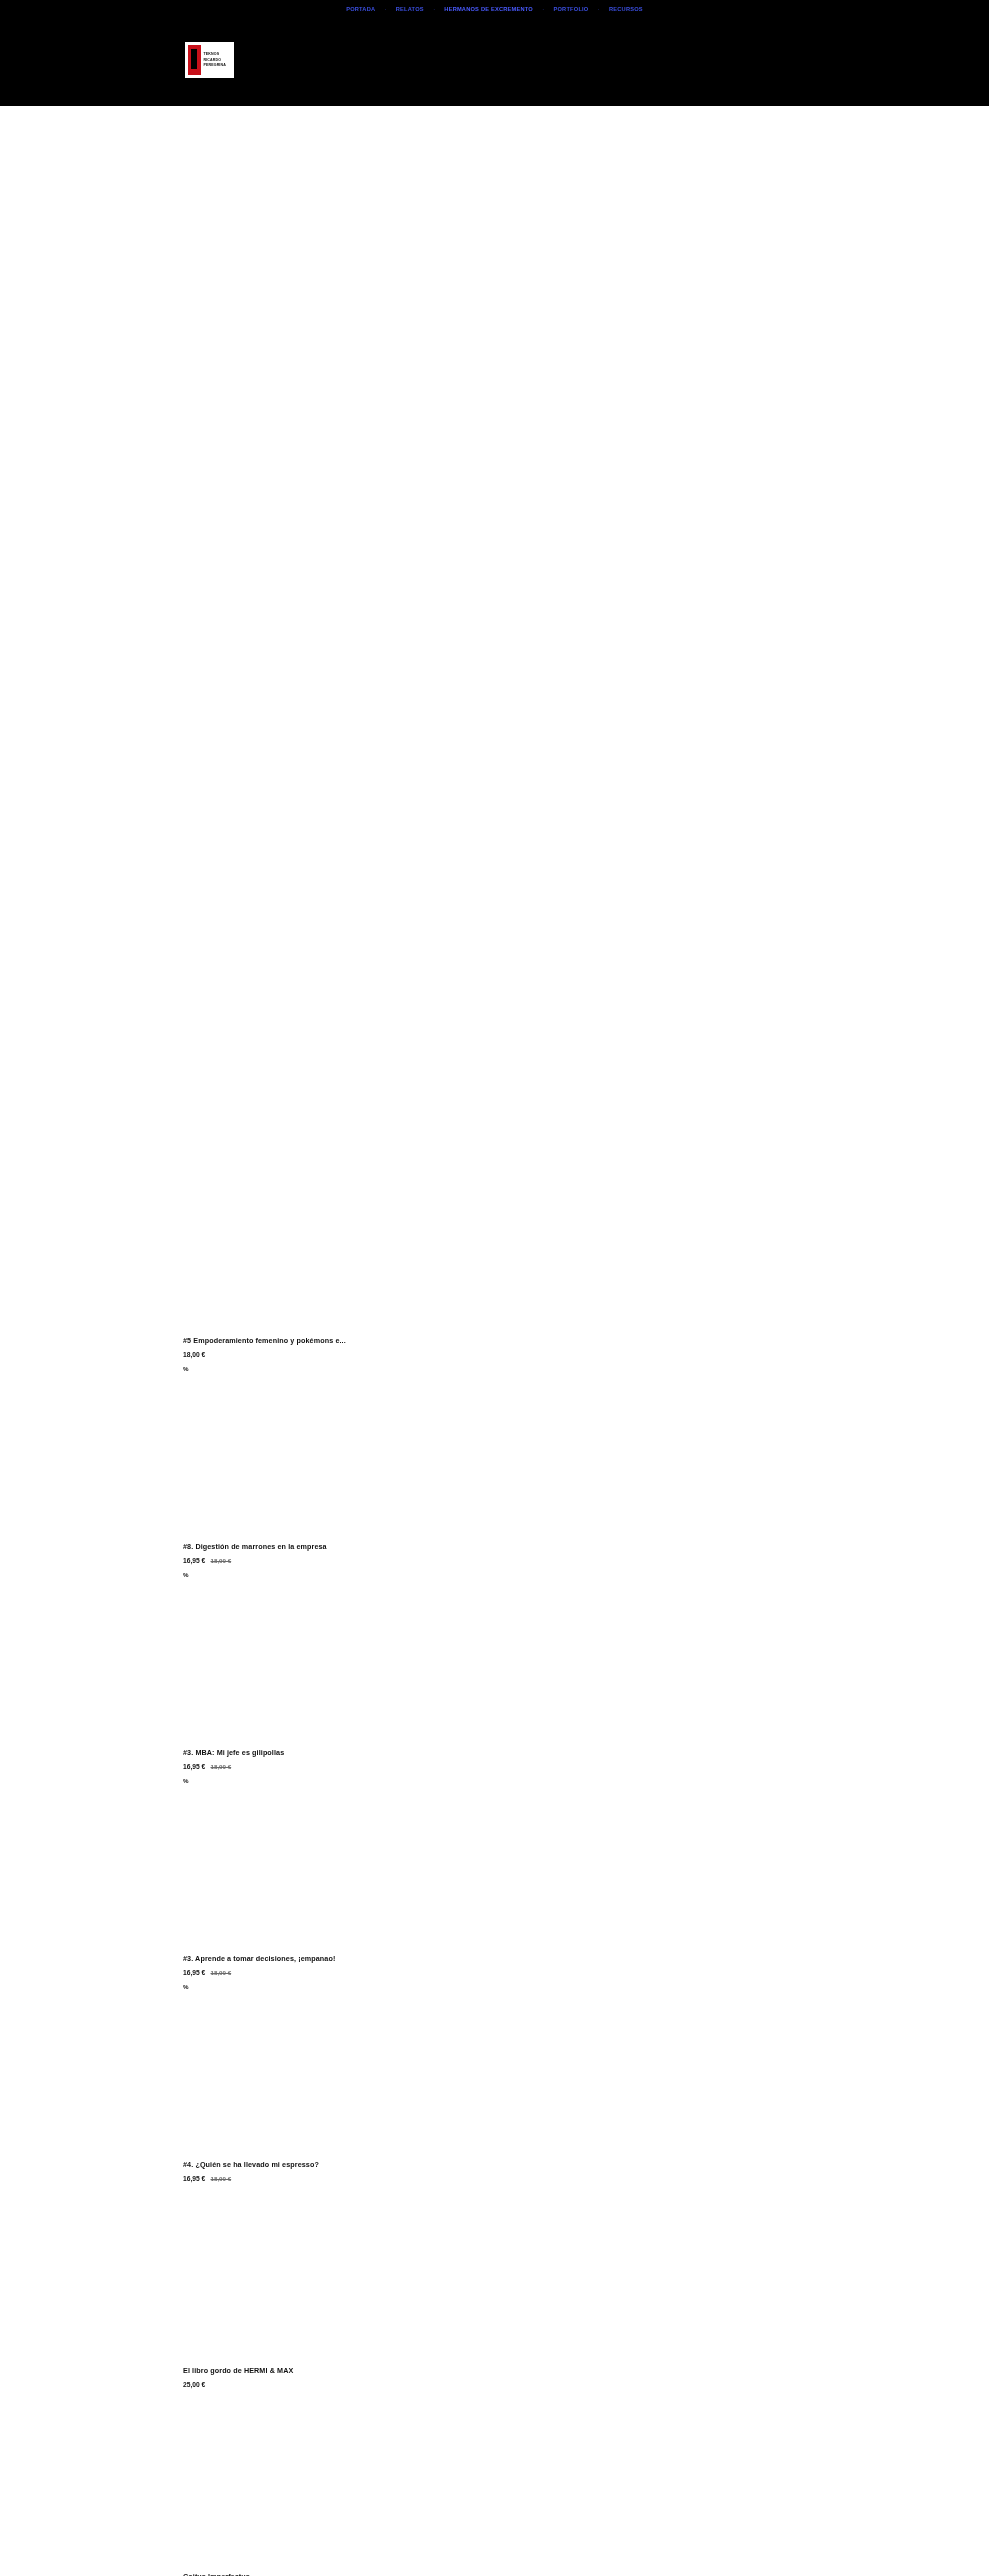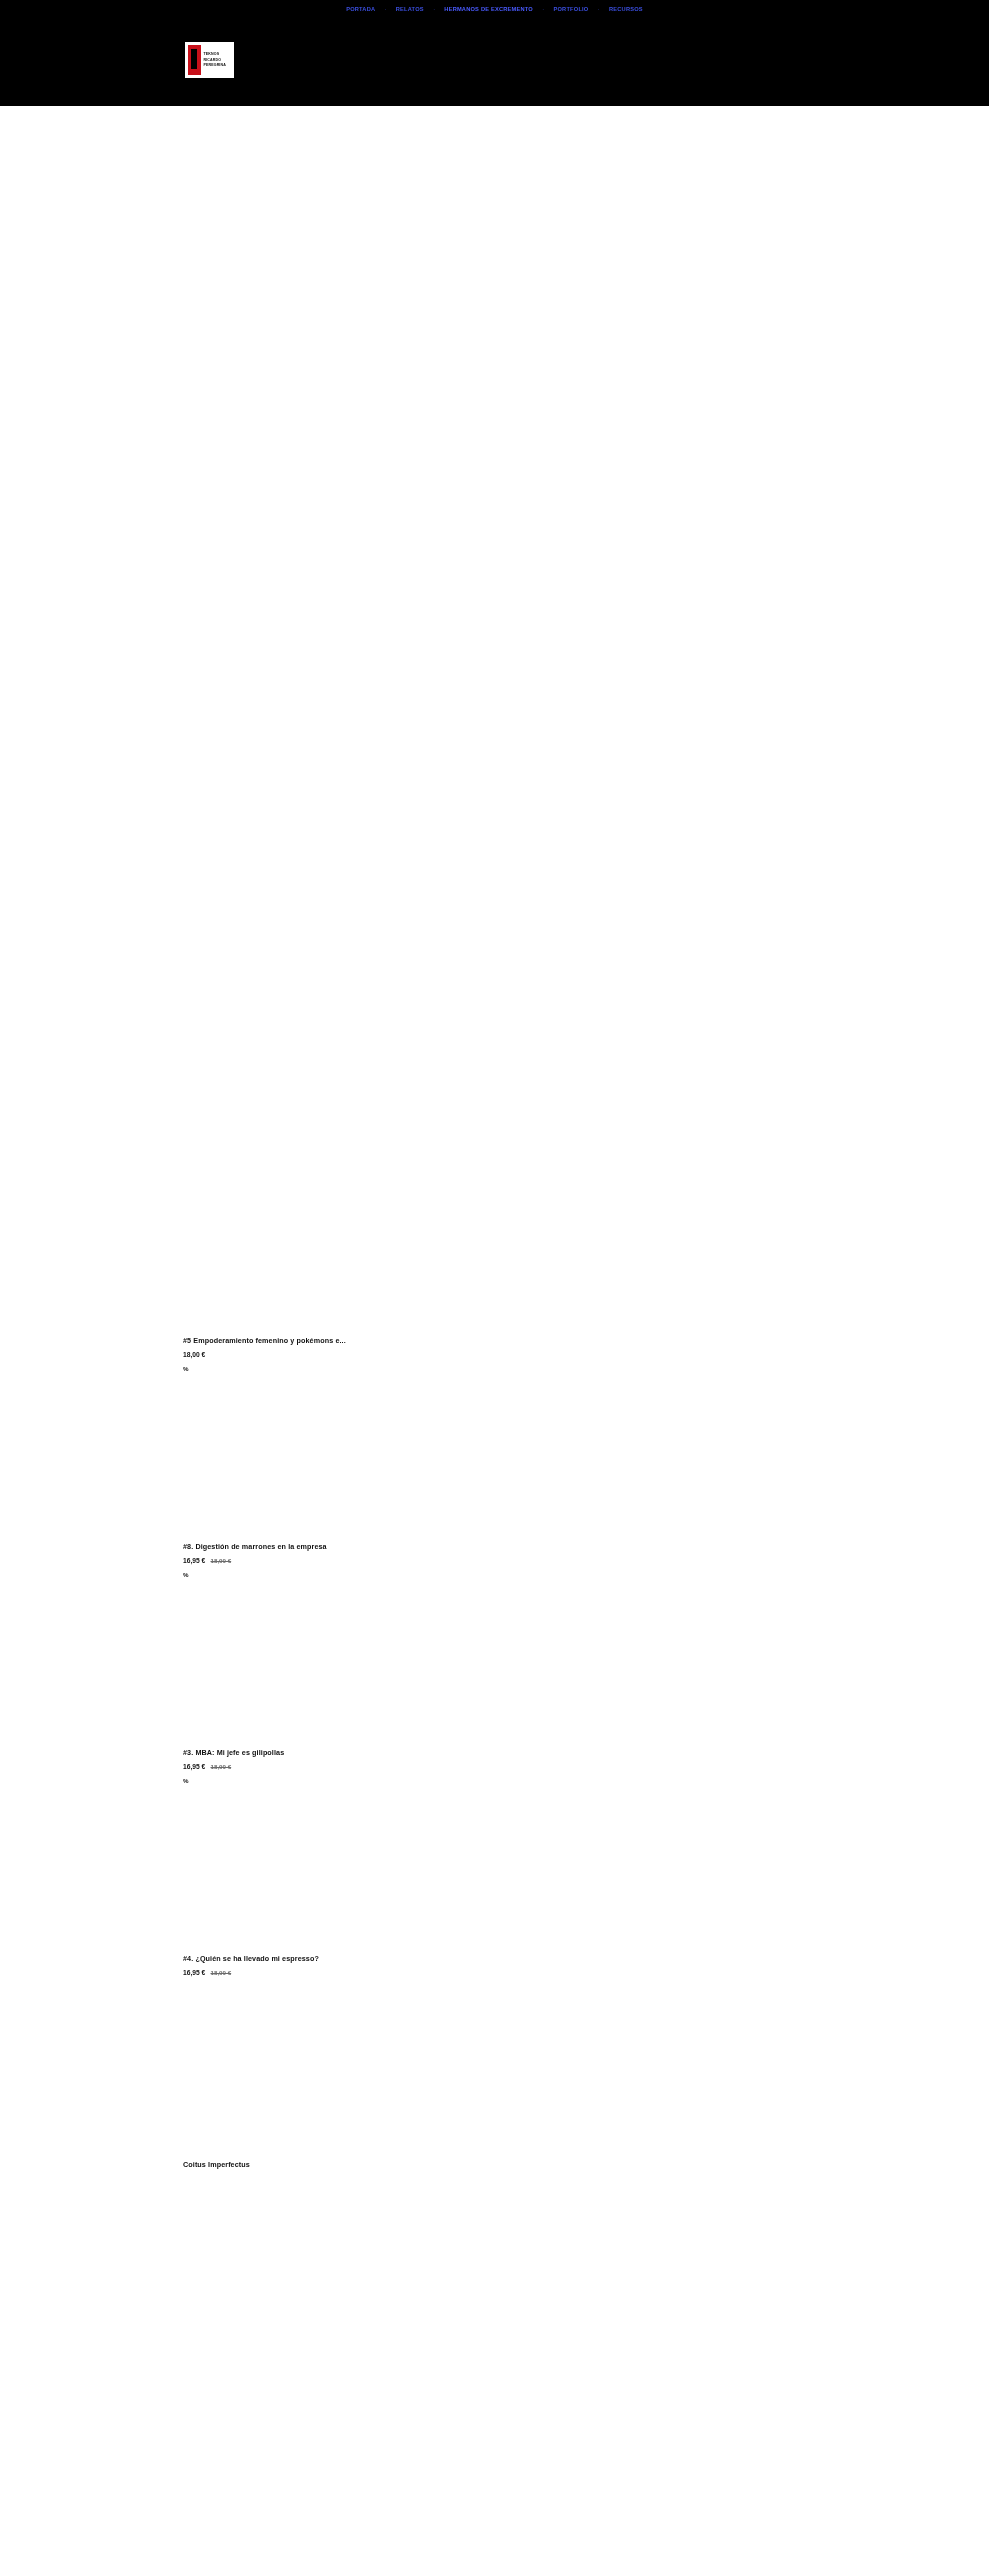--- a/index.html
+++ b/index.html
@@ -209,32 +209,52 @@
     <div class="product-info">
       <div class="product-title">#3. MBA: Mi jefe es gilipollas</div>
       <div class="price-row">
         <span class="price-now">16,95 €</span>
         <span class="price-old">18,00 €</span>
       </div>
       <div class="discount-badge">%</div>
     </div>
   </article>
 
+  <article class="product">
+    <div class="product-info">
+      <div class="product-title">#3. Aprende a tomar decisiones, ¡empanao!</div>
+      <div class="price-row">
+        <span class="price-now">16,95 €</span>
+        <span class="price-old">18,00 €</span>
+      </div>
+      <div class="discount-badge">%</div>
+    </div>
+  </article>
 
   <article class="product">
     <div class="product-info">
       <div class="product-title">#4. ¿Quién se ha llevado mi espresso?</div>
       <div class="price-row">
         <span class="price-now">16,95 €</span>
         <span class="price-old">18,00 €</span>
       </div>
       <div class="discount-badge"></div>
     </div>
   </article>
 
+  <article class="product">
+    <div class="product-info">
+      <div class="product-title">El libro gordo de HERMI &amp; MAX</div>
+      <div class="price-row">
+        <span class="price-now">25,00 €</span>
+        <span class="price-old"></span>
+      </div>
+      <div class="discount-badge"></div>
+    </div>
+  </article>
 
   <article class="product">
     <div class="product-info">
       <div class="product-title">Coitus Imperfectus</div>
 
       <div class="discount-badge"></div>
     </div>
   </article>
 
 </section>

